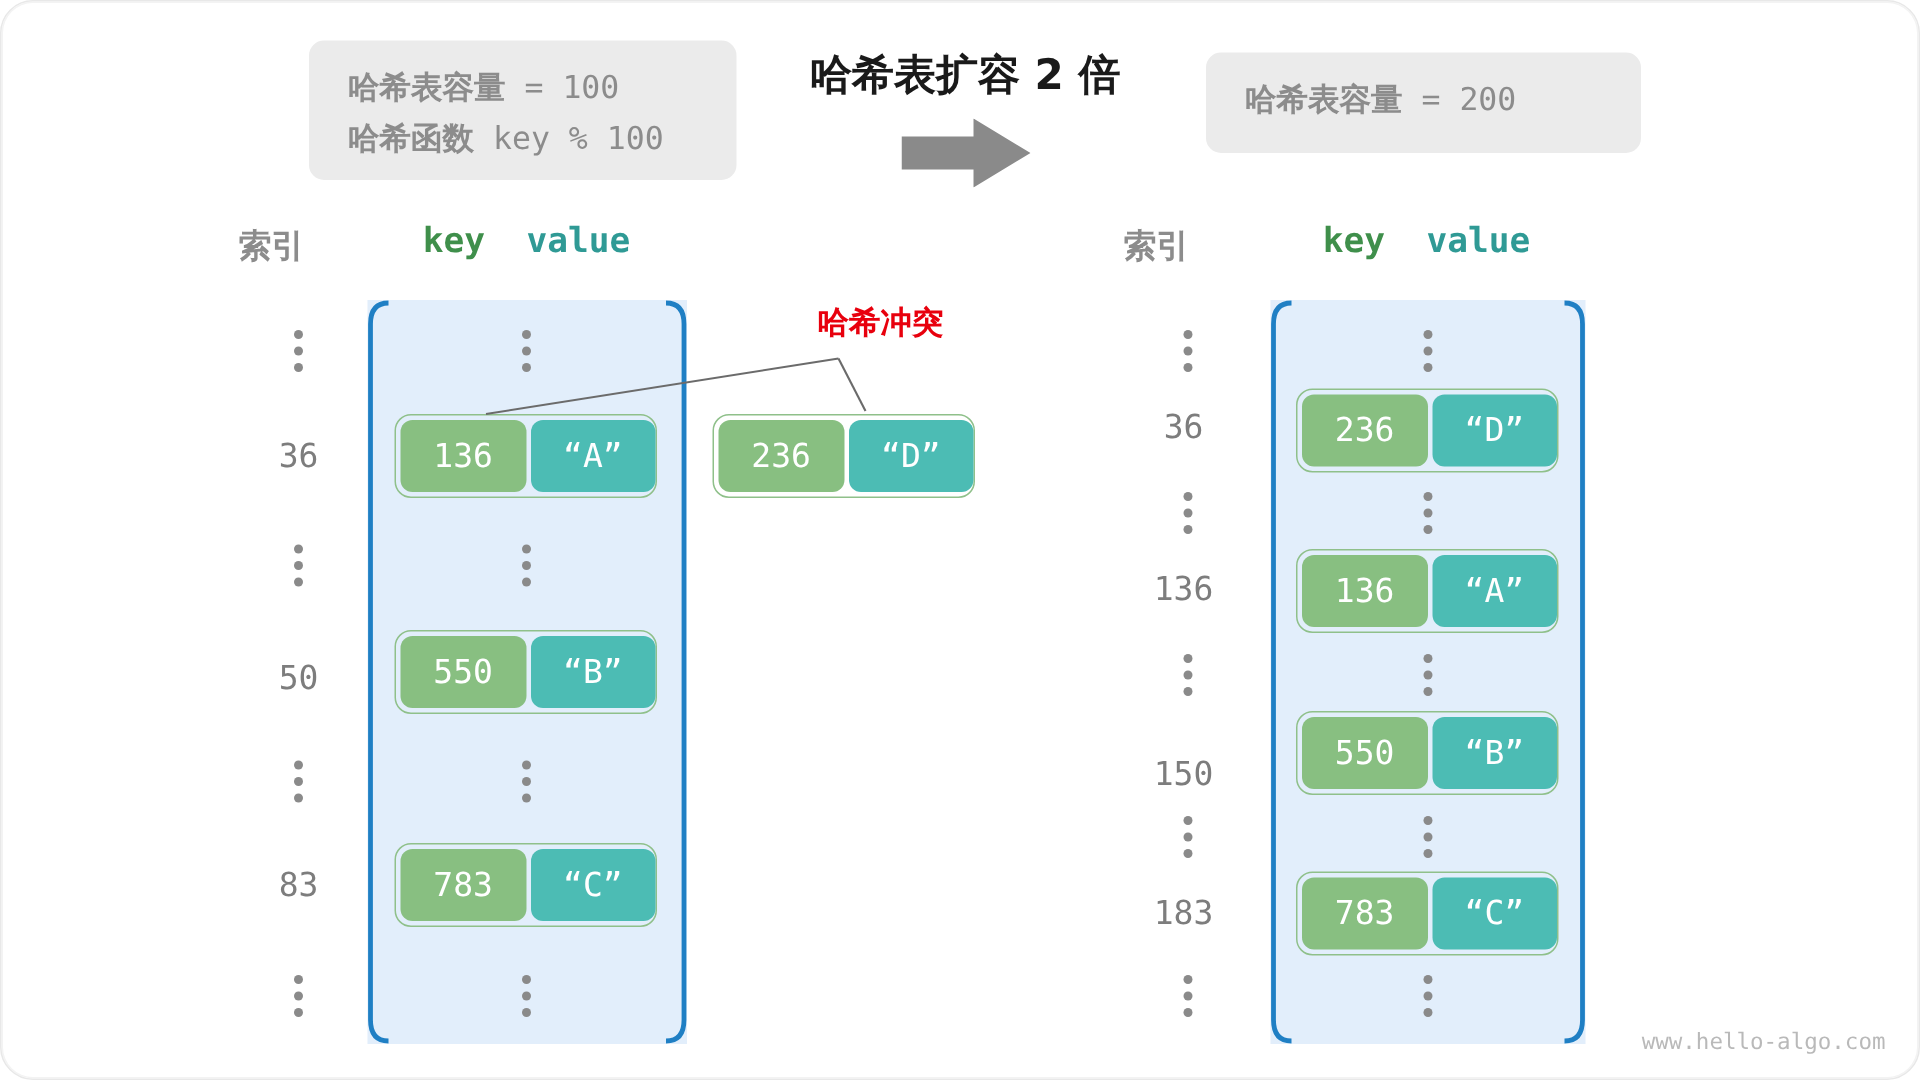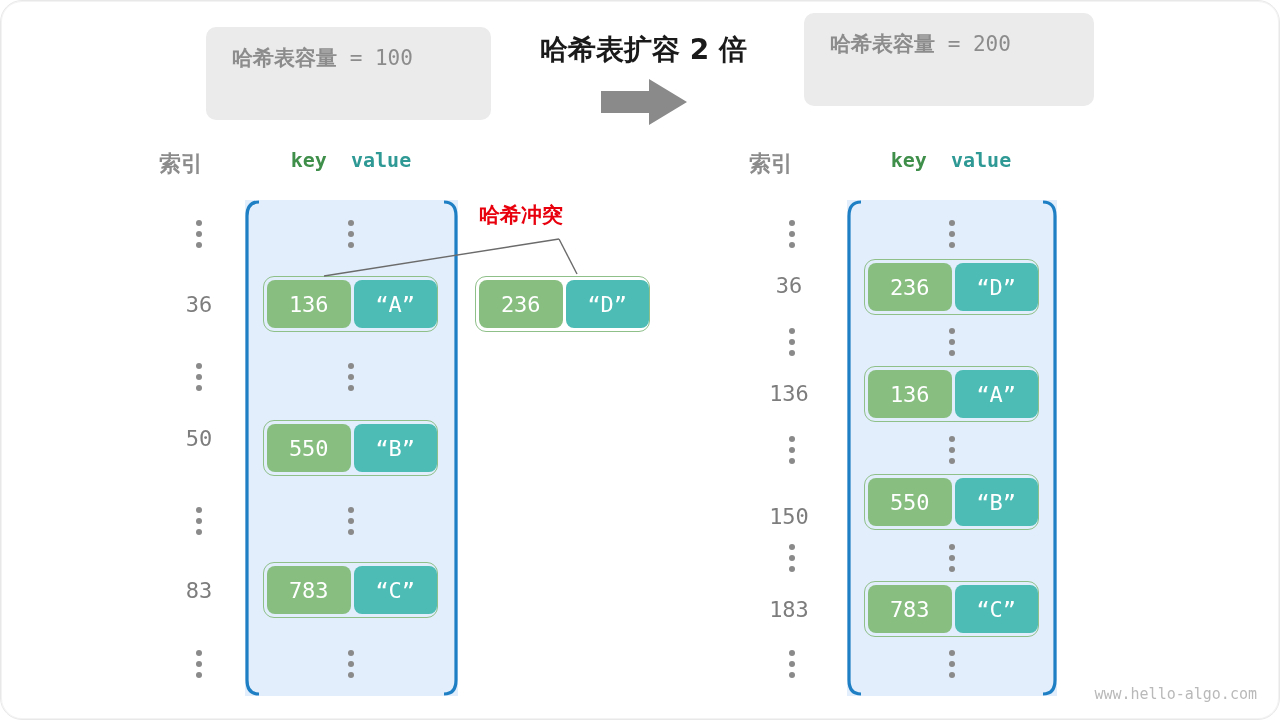--- a/index.html
+++ b/index.html
@@ -40,21 +40,21 @@
     letter-spacing: 0px;
     line-height: 34px;
     white-space: pre;
   }
   .info-line b {
     font-family: "DejaVu Sans", sans-serif;
     font-weight: bold;
     color: #8c8c8c;
   }
   #info-left  { left: 205px; top: 26px; width: 285px; height: 93px; }
-  #info-right { left: 803px; top: 12px; width: 290px; height: 93px; }
+  #info-right { left: 803px; top: 34px; width: 290px; height: 67px; }
 
   
   #transition-title {
     position: absolute;
     left: 520px; top: 30px;
     width: 245px;
     text-align: center;
     font-family: "DejaVu Sans", sans-serif;
     font-weight: bold;
     font-size: 28px;
@@ -72,21 +72,21 @@
     position: absolute;
     font-family: "DejaVu Sans", sans-serif;
     font-weight: bold;
     font-size: 22px;
     color: #8c8c8c;
     width: 80px;
   }
   .hdr-kv {
     position: absolute;
     font-family: "DejaVu Sans Mono", monospace;
-    font-size: 20px;
+    font-size: 23px;
     font-weight: bold;
     width: 220px;
     text-align: center;
     white-space: pre;
   }
   .hdr-kv .k { color: #3f8f4b; }
   .hdr-kv .v { color: #2f9a95; }
 
   
   .table-box {
@@ -149,21 +149,21 @@
     font-family: "DejaVu Sans Mono", monospace;
     font-size: 22px;
     color: #7d7d7d;
   }
 
   
   #collision-label {
     position: absolute;
     left: 478px; top: 200px;
     width: 150px;
-    text-align: left;
+    text-align: right;
     font-family: "DejaVu Sans", sans-serif;
     font-weight: bold;
     font-size: 21px;
     color: #e8000d;
     white-space: pre;
   }
   #collision-lines {
     position: absolute;
     left: 300px; top: 230px;
     width: 360px; height: 80px;
@@ -180,20 +180,21 @@
     white-space: pre;
   }
 </style>
 </head>
 <body>
 
 <div id="frame">
 
   <div class="info-box" id="info-left">
     <div class="info-line"><b>哈希表容量</b><span> = 100</span></div>
+    <div class="info-line"><b>哈希函数</b><span> key % 100</span></div>
   </div>
 
   <div id="transition-title">哈希表扩容 2 倍</div>
   <svg id="transition-arrow" viewBox="0 0 86 46">
     <polygon points="0,12 48,12 48,0 86,23 48,46 48,34 0,34" fill="#8a8a8a"></polygon>
   </svg>
 
   <div class="info-box" id="info-right">
     <div class="info-line"><b>哈希表容量</b><span> = 200</span></div>
   </div>
@@ -205,21 +206,21 @@
   <div class="hdr-kv" style="left:840px; top:147px;"><span class="k">key</span><span>  </span><span class="v">value</span></div>
 
   <div class="table-box" id="left-table-box" style="left:244px; top:199px; width:213px; height:496px;">
     <svg class="bracket" viewBox="0 0 213 496" preserveAspectRatio="none">
       <path d="M 14 2 Q 2 2 2 16 L 2 480 Q 2 494 14 494" fill="none" stroke="#1f7fc4" stroke-width="3.2"></path>
       <path d="M 199 2 Q 211 2 211 16 L 211 480 Q 211 494 199 494" fill="none" stroke="#1f7fc4" stroke-width="3.2"></path>
     </svg>
   </div>
 
   <div class="idx" style="left:158px; top:291px;">36</div>
-  <div class="idx" style="left:158px; top:425px;">50</div>
+  <div class="idx" style="left:158px; top:439px;">50</div>
   <div class="idx" style="left:158px; top:577px;">83</div>
 
   <div class="ellipsis" style="left:188px; top:219px;">
       <i></i>
       <i></i>
       <i></i>
     </div>
   <div class="ellipsis" style="left:188px; top:362px;">
       <i></i>
       <i></i>

